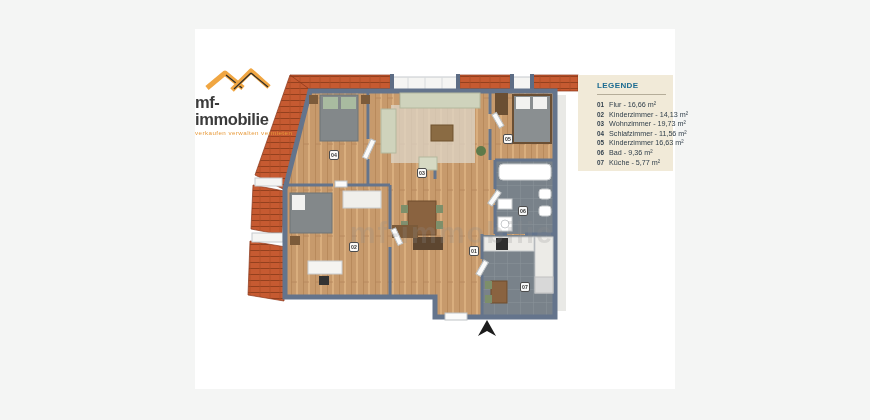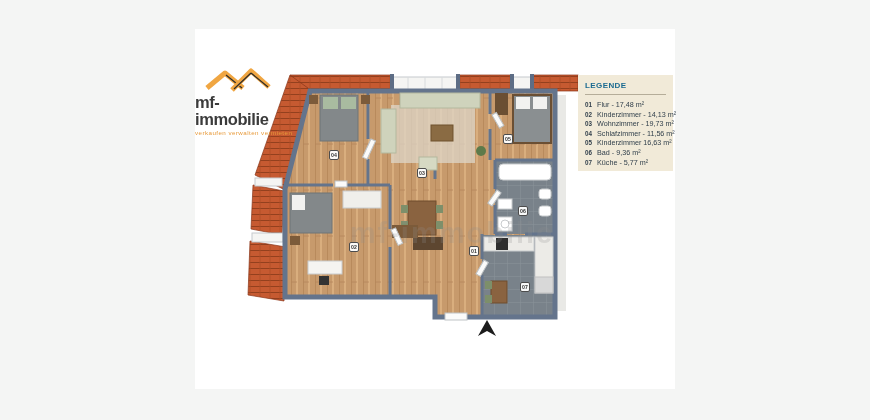--- a/index.html
+++ b/index.html
@@ -6,21 +6,21 @@
   .canvas{position:relative;width:870px;height:420px;background:#f4f5f4;overflow:hidden;}
   .panel{position:absolute;left:195px;top:29px;width:480px;height:360px;background:#ffffff;}
 
   
   .logo{position:absolute;left:0px;top:38px;width:96px;}
   .logo-roofs{display:block;margin-left:10px;}
   .logo-name{font-size:16.5px;font-weight:bold;color:#3b3b3b;letter-spacing:-0.4px;line-height:17px;margin-top:1px;}
   .logo-tagline{font-size:6.2px;color:#e79a3b;letter-spacing:0.45px;margin-top:1px;white-space:nowrap;}
 
   
-  .legend{position:absolute;left:383px;top:46px;width:95px;height:96px;background:#f1ead8;box-sizing:border-box;padding:6px 7px 5px 7px;}
+  .legend{position:absolute;left:383px;top:46px;width:95px;height:96px;background:#f1ead8;box-sizing:border-box;padding:6px 7px 5px 19px;}
   .legend-title{font-size:8px;font-weight:bold;color:#1a6a90;letter-spacing:0.4px;}
   .legend-divider{border:none;border-top:1px solid #b5ad99;margin:4px 0 5px 0;}
   .legend-row{display:flex;align-items:baseline;gap:4px;line-height:9.6px;}
   .legend-num{font-size:6.3px;font-weight:bold;color:#32404c;width:8px;flex:none;}
   .legend-label{font-size:7.2px;color:#32404c;white-space:nowrap;}
 
   
   .plan-svg{position:absolute;left:0;top:0;}
   .watermark{position:absolute;left:142px;top:188px;width:230px;text-align:center;font-size:29px;font-weight:bold;color:#8f8f8f;opacity:0.22;letter-spacing:2px;pointer-events:none;}
   .marker{position:absolute;width:10px;height:10px;background:rgba(255,255,255,0.95);border:1px solid #4c4c4c;border-radius:2px;display:flex;align-items:center;justify-content:center;font-size:5.2px;font-weight:bold;color:#333;box-sizing:border-box;}
@@ -200,21 +200,21 @@
       </svg>
       <div class="logo-name">mf-immobilie</div>
       <div class="logo-tagline">verkaufen verwalten vermieten</div>
     </div>
 
     <div class="legend">
       <div class="legend-title">LEGENDE</div>
       <hr class="legend-divider">
       <div class="legend-row">
         <span class="legend-num">01</span>
-        <span class="legend-label">Flur - 17,48 m²</span>
+        <span class="legend-label">Flur - 16,66 m²</span>
       </div>
       <div class="legend-row">
         <span class="legend-num">02</span>
         <span class="legend-label">Kinderzimmer - 14,13 m²</span>
       </div>
       <div class="legend-row">
         <span class="legend-num">03</span>
         <span class="legend-label">Wohnzimmer - 19,73 m²</span>
       </div>
       <div class="legend-row">

